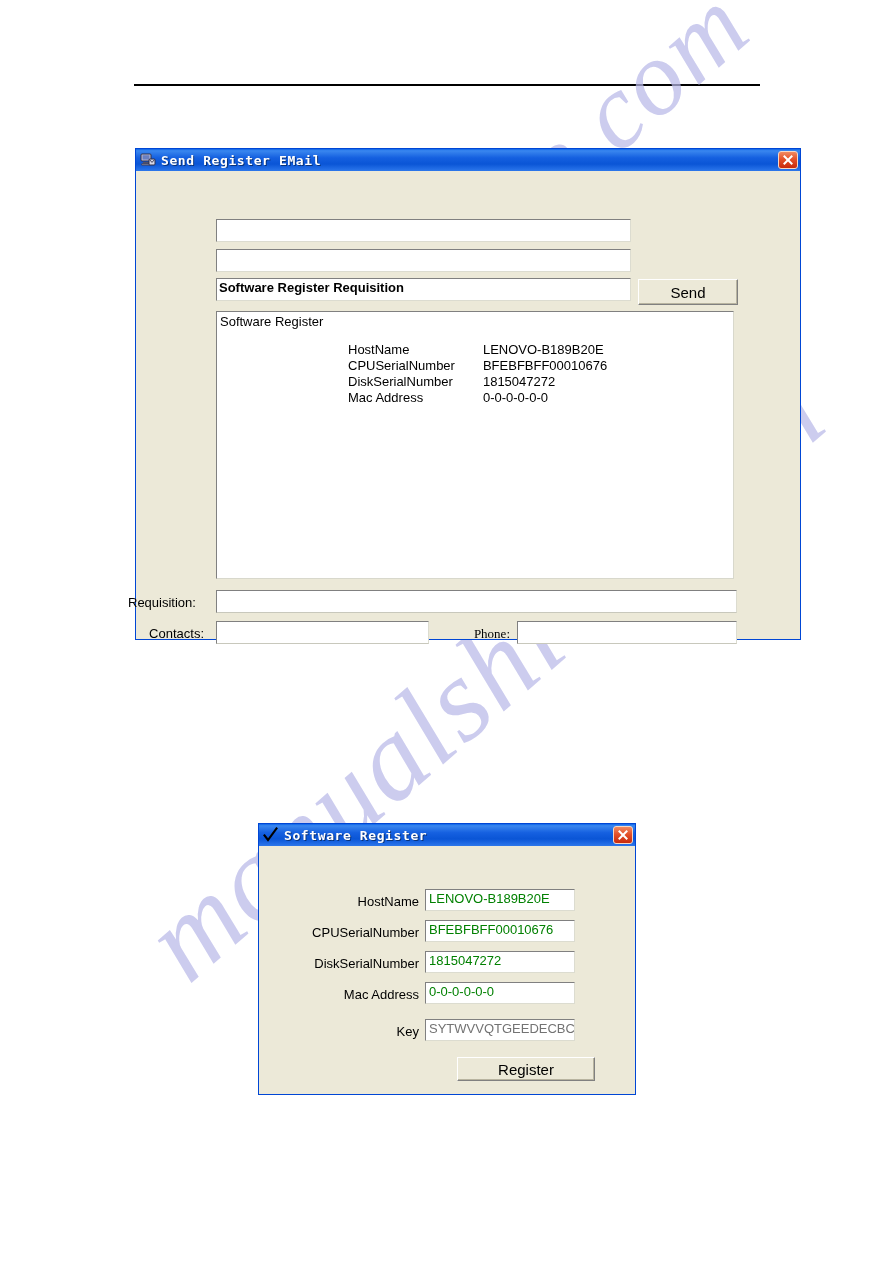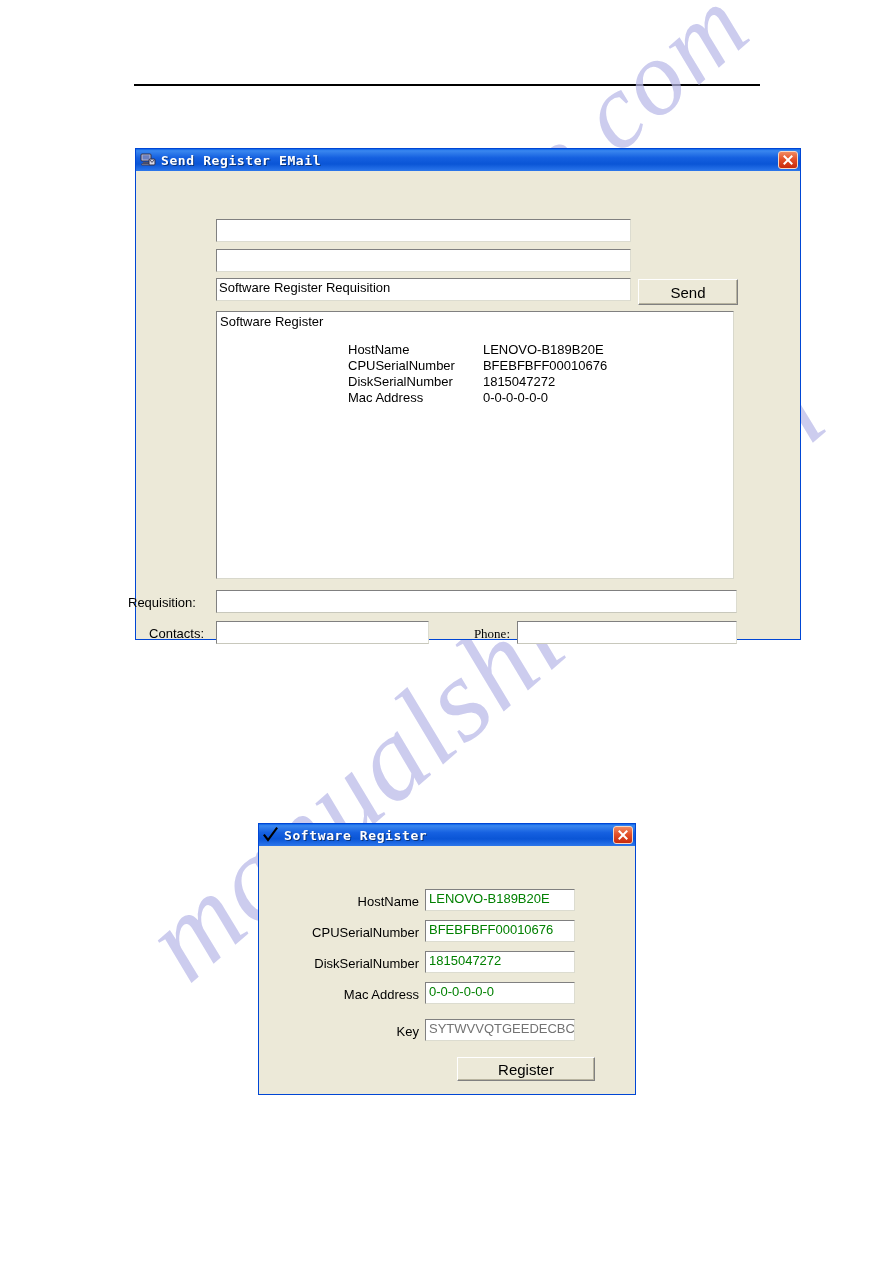--- a/index.html
+++ b/index.html
@@ -139,20 +139,21 @@
     background: #ffffff;
     border: 1px solid;
     border-color: #808080 #dcdcd0 #dcdcd0 #808080;
     box-sizing: border-box;
     font-size: 13px;
     color: #000000;
     padding: 1px 2px;
     line-height: 16px;
     overflow: hidden;
     white-space: nowrap;
+    font-weight: bold;
   }
   .txt.flat-bottom {
     border-bottom-color: #c8c8bc;
   }
   .btn {
     position: absolute;
     background: #ece9d8;
     border: 1px solid;
     border-color: #ffffff #808080 #808080 #ffffff;
     box-shadow: inset -1px -1px 0 #b8b4a0;

